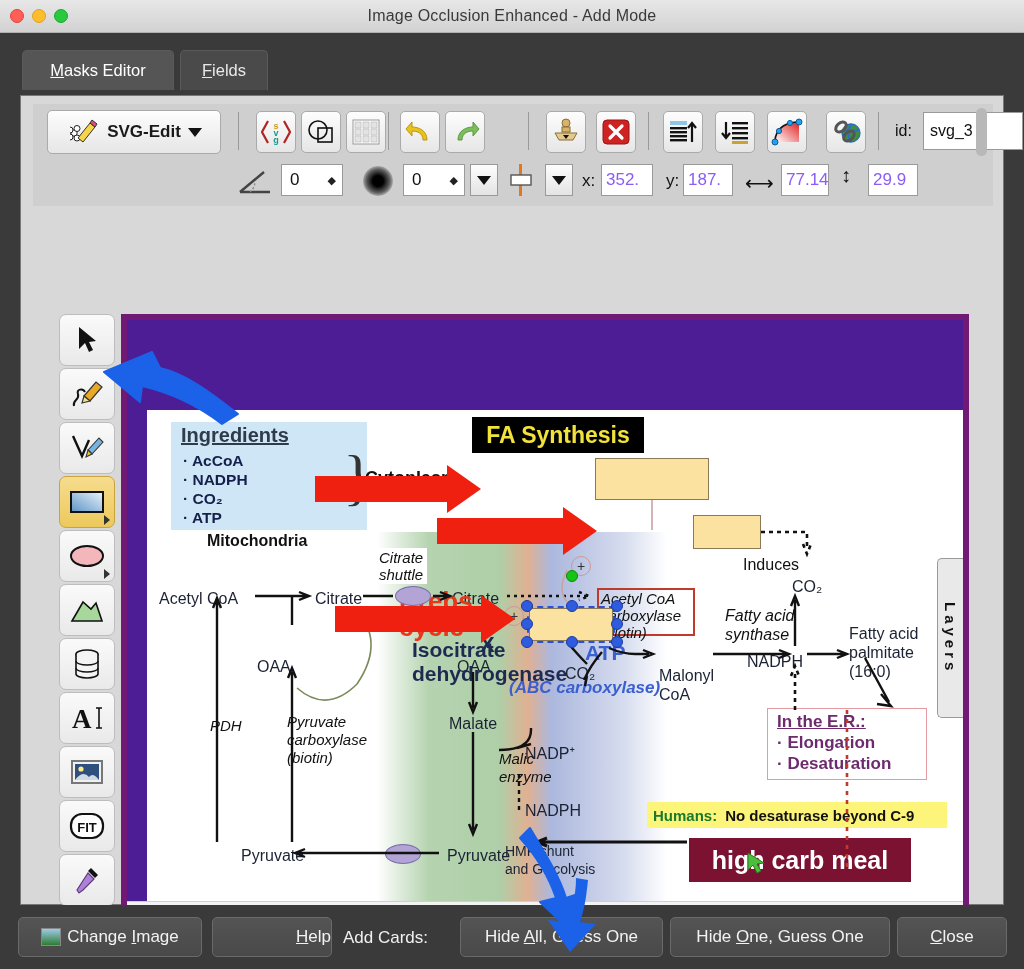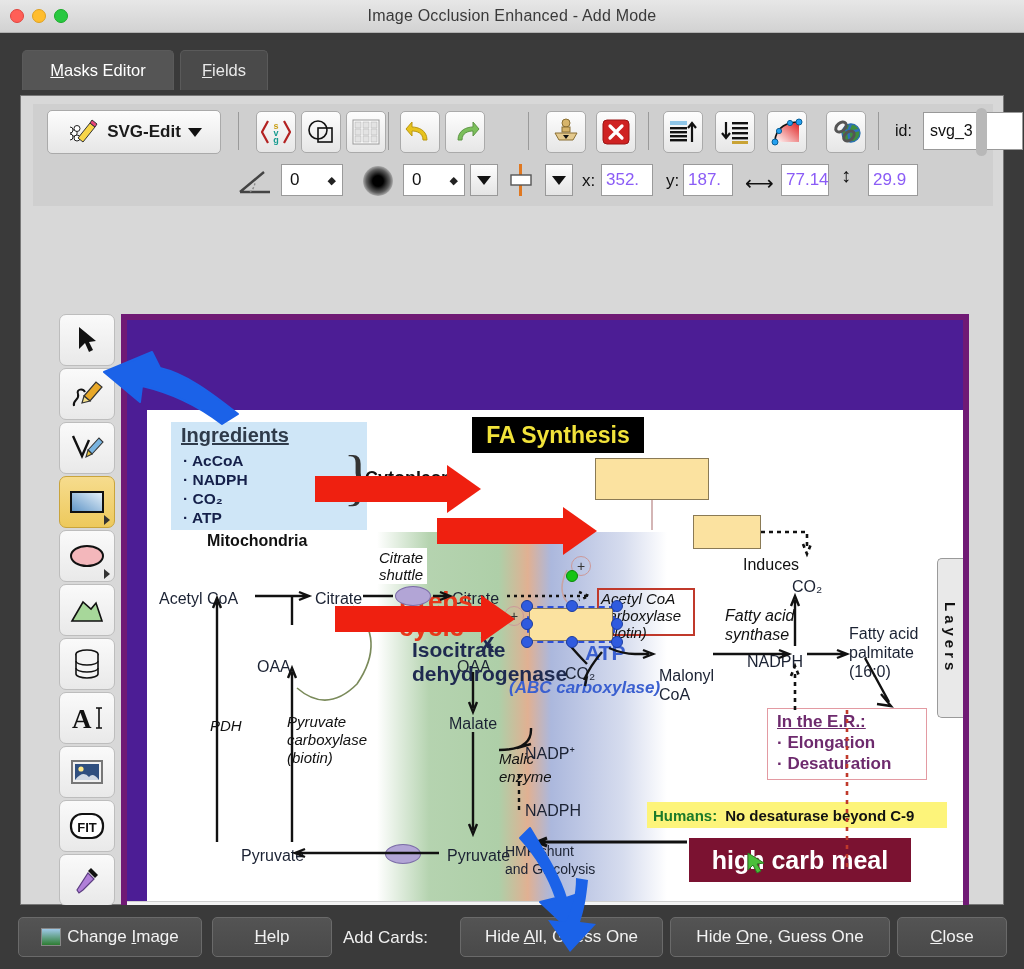--- a/index.html
+++ b/index.html
@@ -248,21 +248,21 @@
   .dbtn{
     position:absolute; top:12px; height:40px;
     background:linear-gradient(#545454,#494949);
     border:1px solid #6a6a6a; border-radius:5px;
     color:#f2f2f2; font-size:17px;
     display:flex; align-items:center; justify-content:center; gap:6px;
     cursor:pointer;
   }
   .dbtn .u{ text-decoration:underline; }
   #btn-change-image{ left:18px; width:184px; }
-  #btn-help{ left:212px; width:120px; }
+  #btn-help{ left:212px; width:120px;justify-content:flex-end; }
   .addcards-label{
     position:absolute; left:343px; top:23px; color:#f0f0f0; font-size:17px;
   }
   #btn-hide-all{ left:460px; width:203px; }
   #btn-hide-one{ left:670px; width:220px; }
   #btn-close{ left:897px; width:110px; }
   .img-ico{ width:20px;height:18px;border:1px solid #888;background:linear-gradient(#9fc9e8,#2e7d32);}
 
   
   .diag{ position:absolute; left:0; top:0; width:825px; height:510px; font-family:"Liberation Sans",sans-serif;}

